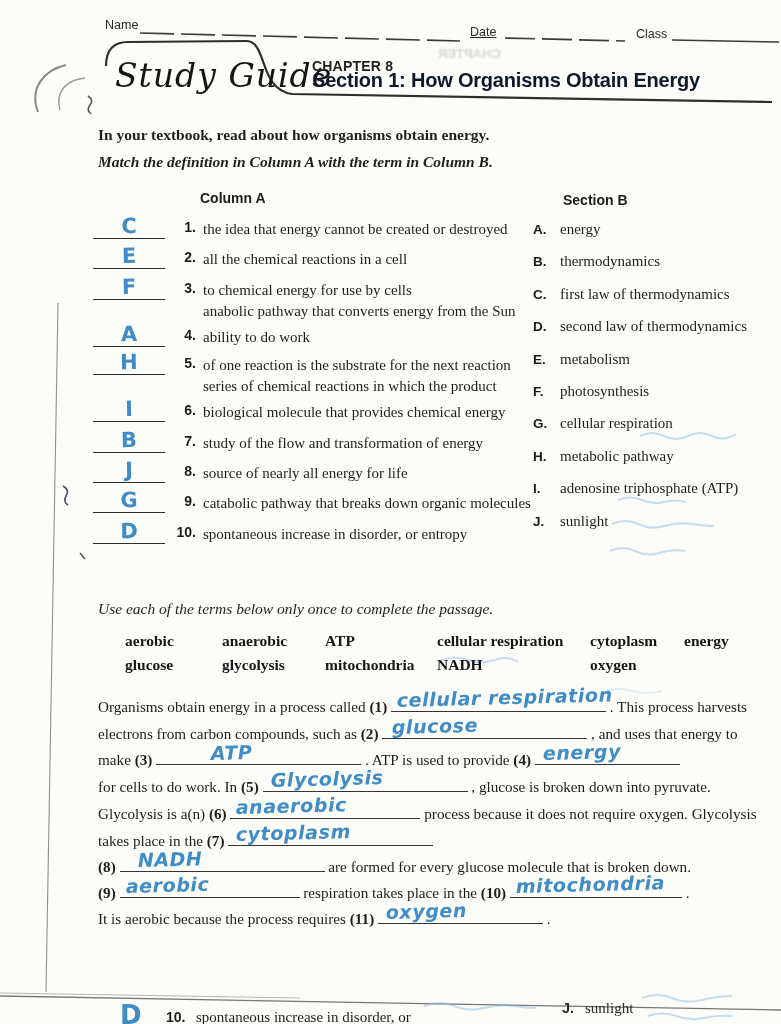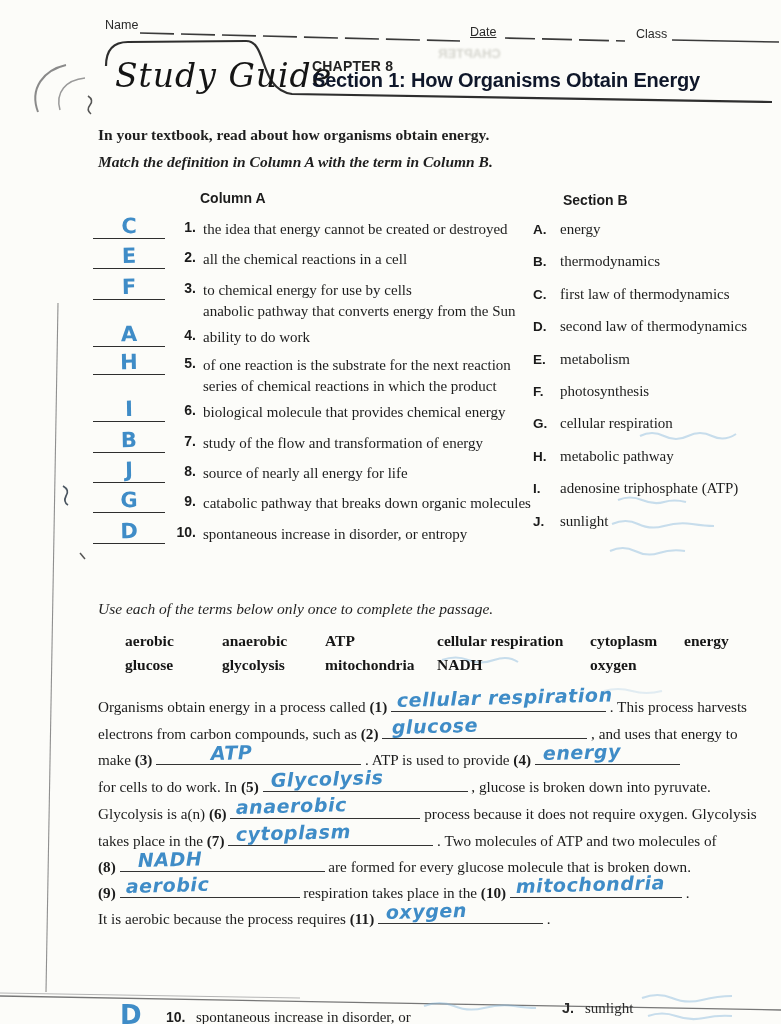--- a/index.html
+++ b/index.html
@@ -278,21 +278,21 @@
       <span class="bank-word" style="left: 325px; top: 656px;">mitochondria</span>
       <span class="bank-word" style="left: 437px; top: 656px;">NADH</span>
       <span class="bank-word" style="left: 590px; top: 656px;">oxygen</span>
     </div>
   <div id="passage">
       <div class="pline" style="top: 694px;"><span class="seg">Organisms obtain energy in a process called </span><span class="segb">(1) </span><span class="blank" style="width: 215px;"><span class="ans" style="left: 6px;">cellular respiration</span></span><span class="seg"> . This process harvests</span></div>
       <div class="pline" style="top: 721px;"><span class="seg">electrons from carbon compounds, such as </span><span class="segb">(2) </span><span class="blank" style="width: 205px;"><span class="ans" style="left: 10px;">glucose</span></span><span class="seg"> , and uses that energy to</span></div>
       <div class="pline" style="top: 747px;"><span class="seg">make </span><span class="segb">(3) </span><span class="blank" style="width: 205px;"><span class="ans" style="left: 55px;">ATP</span></span><span class="seg"> . ATP is used to provide </span><span class="segb">(4) </span><span class="blank" style="width: 145px;"><span class="ans" style="left: 8px;">energy</span></span></div>
       <div class="pline" style="top: 774px;"><span class="seg">for cells to do work. In </span><span class="segb">(5) </span><span class="blank" style="width: 205px;"><span class="ans" style="left: 8px;">Glycolysis</span></span><span class="seg"> , glucose is broken down into pyruvate.</span></div>
       <div class="pline" style="top: 801px;"><span class="seg">Glycolysis is a(n) </span><span class="segb">(6) </span><span class="blank" style="width: 190px;"><span class="ans" style="left: 6px;">anaerobic</span></span><span class="seg"> process because it does not require oxygen. Glycolysis</span></div>
-      <div class="pline" style="top: 828px;"><span class="seg">takes place in the </span><span class="segb">(7) </span><span class="blank" style="width: 205px;"><span class="ans" style="left: 8px;">cytoplasm</span></span><span class="seg"> . Two molecules of ATP and two molecules of</span></div>
+      <div class="pline" style="top: 828px;"><span class="seg">takes place in the </span><span class="segb">(7) </span><span class="blank" style="width: 205px;"><span class="ans" style="left: 8px;">cytoplasm</span></span></div>
       <div class="pline" style="top: 854px;"><span class="segb">(8) </span><span class="blank" style="width: 205px;"><span class="ans" style="left: 18px;">NADH</span></span><span class="seg"> are formed for every glucose molecule that is broken down.</span></div>
       <div class="pline" style="top: 880px;"><span class="segb">(9) </span><span class="blank" style="width: 180px;"><span class="ans" style="left: 6px;">aerobic</span></span><span class="seg"> respiration takes place in the </span><span class="segb">(10) </span><span class="blank" style="width: 172px;"><span class="ans" style="left: 6px;">mitochondria</span></span><span class="seg"> .</span></div>
       <div class="pline" style="top: 906px;"><span class="seg">It is aerobic because the process requires </span><span class="segb">(11) </span><span class="blank" style="width: 165px;"><span class="ans" style="left: 8px;">oxygen</span></span><span class="seg"> .</span></div>
     </div>
 
   <span class="abs up-term-letter" style="left:562px;top:1000px;">J.</span>
   <span class="abs up-term" style="left:585px;top:1000px;">sunlight</span>
   <span class="abs up-answer" style="left:120px;top:1000px;">D</span>
   <span class="abs up-num" style="left:166px;top:1009px;">10.</span>
   <span class="abs up-text" style="left:196px;top:1009px;">spontaneous increase in disorder, or</span>

